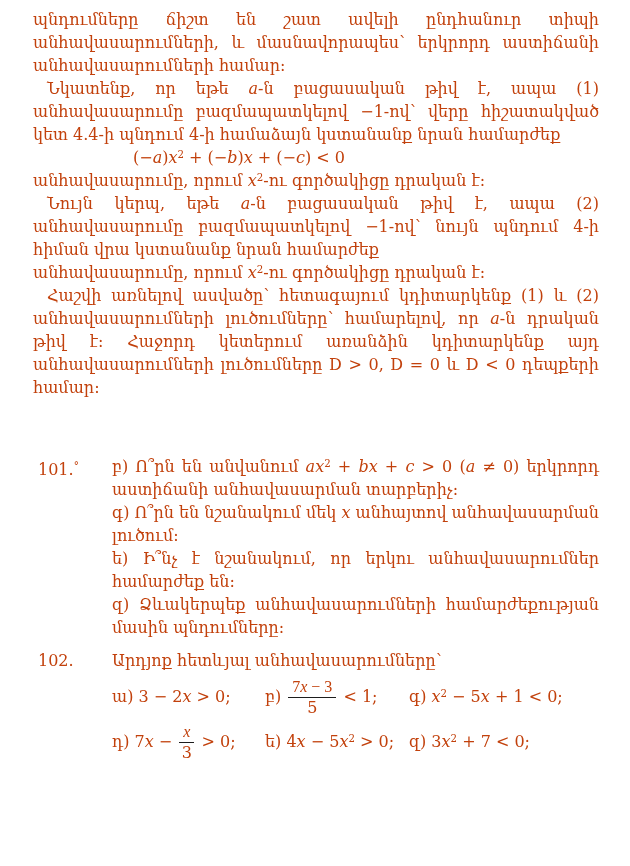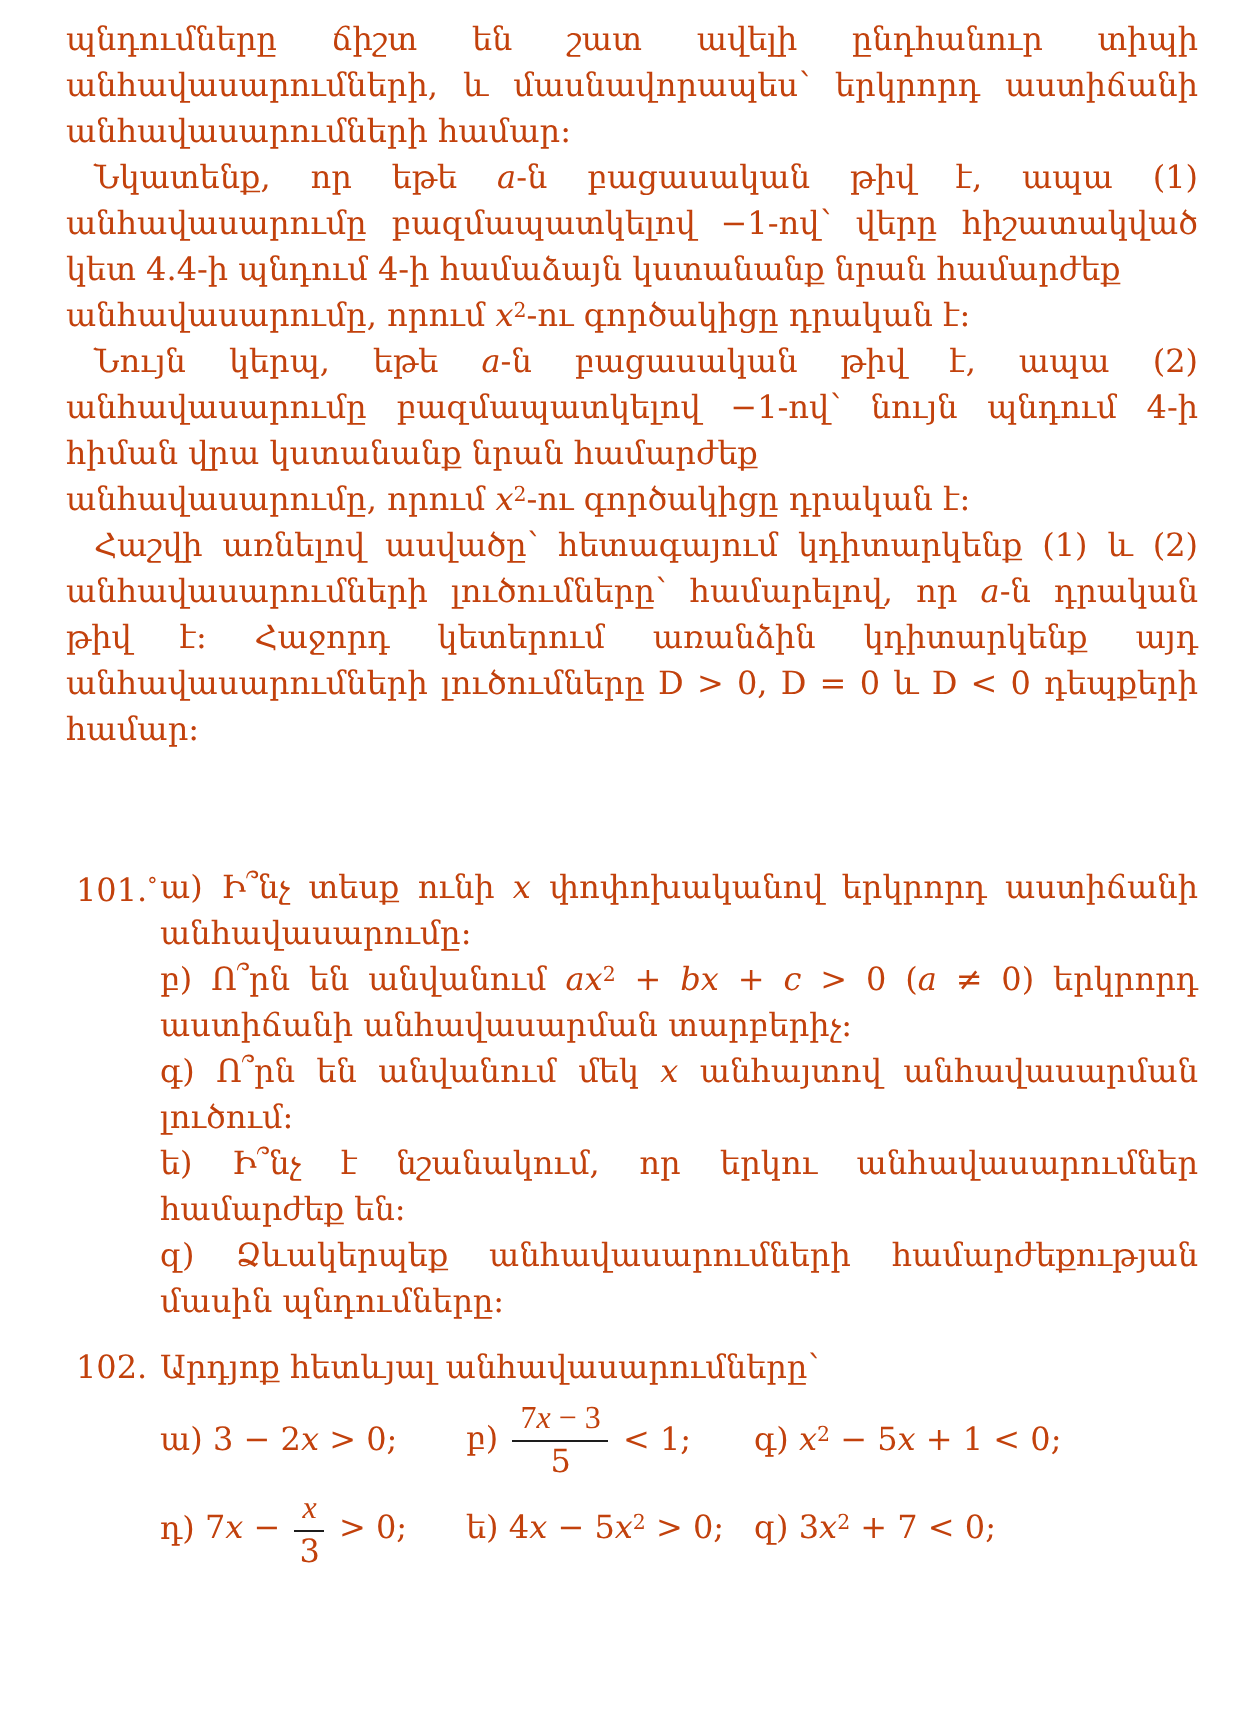--- a/index.html
+++ b/index.html
@@ -13,52 +13,52 @@
   p{margin:0;}
   .para{text-align:justify;}
   .indent{text-indent:14px;}
   .formula{padding-left:100px;text-align:left;}
   .it{font-style:italic;}
   .sup{font-size:0.64em;vertical-align:0.45em;line-height:0;}
   .frac{display:inline-block;vertical-align:middle;text-align:center;line-height:1.12;margin:0 2px;}
   .fnum{display:block;padding:0 4px 1px 4px;border-bottom:1.4px solid #1d1d1d;font-family:Liberation Serif, serif;}
   .fden{display:block;padding-top:1px;}
   .problems{margin-top:56px;}
-  .problem{display:flex;}
+  .problem{display:flex;gap:32px;}
   .pnum{flex:0 0 47px;box-sizing:border-box;padding-left:5px;white-space:nowrap;}
   .pmark{font-size:0.64em;vertical-align:0.45em;}
   .pbody{flex:1 1 auto;min-width:0;}
   .item{text-align:justify;}
   .p102{margin-top:10px;}
   .mrow{white-space:nowrap;margin:6px 0;}
   .mitem{display:inline-block;}
   .c1{width:153px;}
   .c2{width:144px;}
   .outro{margin-top:12px;}
 </style>
 </head>
 <body>
 
 <div class="page">
 
   <p class="para"><span>պնդումները ճիշտ են շատ ավելի ընդհանուր տիպի անհավասարումների, և մասնավորապես՝ երկրորդ աստիճանի անհավասարումների համար։</span></p>
   <p class="para indent"><span>Նկատենք, որ եթե </span><span class="it">a</span><span>-ն բացասական թիվ է, ապա (1) անհավասարումը բազմապատկելով −1-ով՝ վերը հիշատակված կետ 4.4-ի պնդում 4-ի համաձայն կստանանք նրան համարժեք</span></p>
+  <p class="formula"><span>(−</span><span class="it">a</span><span>)</span><span class="it">x</span><span class="sup">2</span><span> + (−</span><span class="it">b</span><span>)</span><span class="it">x</span><span> + (−</span><span class="it">c</span><span>) &lt; 0</span></p>
   <p class="para"><span>անհավասարումը, որում </span><span class="it">x</span><span class="sup">2</span><span>-ու գործակիցը դրական է։</span></p>
   <p class="para indent"><span>Նույն կերպ, եթե </span><span class="it">a</span><span>-ն բացասական թիվ է, ապա (2) անհավասարումը բազմապատկելով −1-ով՝ նույն պնդում 4-ի հիման վրա կստանանք նրան համարժեք</span></p>
   <p class="para"><span>անհավասարումը, որում </span><span class="it">x</span><span class="sup">2</span><span>-ու գործակիցը դրական է։</span></p>
   <p class="para indent"><span>Հաշվի առնելով ասվածը՝ հետագայում կդիտարկենք (1) և (2) անհավասարումների լուծումները՝ համարելով, որ </span><span class="it">a</span><span>-ն դրական թիվ է։ Հաջորդ կետերում առանձին կդիտարկենք այդ անհավասարումների լուծումները D &gt; 0, D = 0 և D &lt; 0 դեպքերի համար։</span></p>
 
   <div class="problems">
 
     <div class="problem">
       <div class="pnum"><span>101.</span><span class="pmark">°</span></div>
       <div class="pbody">
-        <p class="item"><span>ա)</span> <span><span>Ի՞նչ տեսք ունի </span><span class="it">x</span><span> փոփոխականով երկրորդ աստիճանի անհավասարումը։</span></span></p>
         <p class="item"><span>բ)</span> <span><span>Ո՞րն են անվանում </span><span class="it">ax</span><span class="sup">2</span><span> + </span><span class="it">bx</span><span> + </span><span class="it">c</span><span> &gt; 0 (</span><span class="it">a</span><span> ≠ 0) երկրորդ աստիճանի անհավասարման տարբերիչ։</span></span></p>
-        <p class="item"><span>գ)</span> <span><span>Ո՞րն են անվանում մեկ </span><span class="it">x</span><span> անհայտով անհավասարման լուծում։</span></span></p>
+        <p class="item"><span>գ)</span> <span><span>Ո՞րն են նշանակում մեկ </span><span class="it">x</span><span> անհայտով անհավասարման լուծում։</span></span></p>
         <p class="item"><span>ե)</span> <span><span>Ի՞նչ է նշանակում, որ երկու անհավասարումներ համարժեք են։</span></span></p>
         <p class="item"><span>զ)</span> <span><span>Ձևակերպեք անհավասարումների համարժեքության մասին պնդումները։</span></span></p>
       </div>
     </div>
 
     <div class="problem p102">
       <div class="pnum"><span>102.</span></div>
       <div class="pbody">
         <p class="item"><span>Արդյոք հետևյալ անհավասարումները՝</span></p>
         <div class="mrow">

